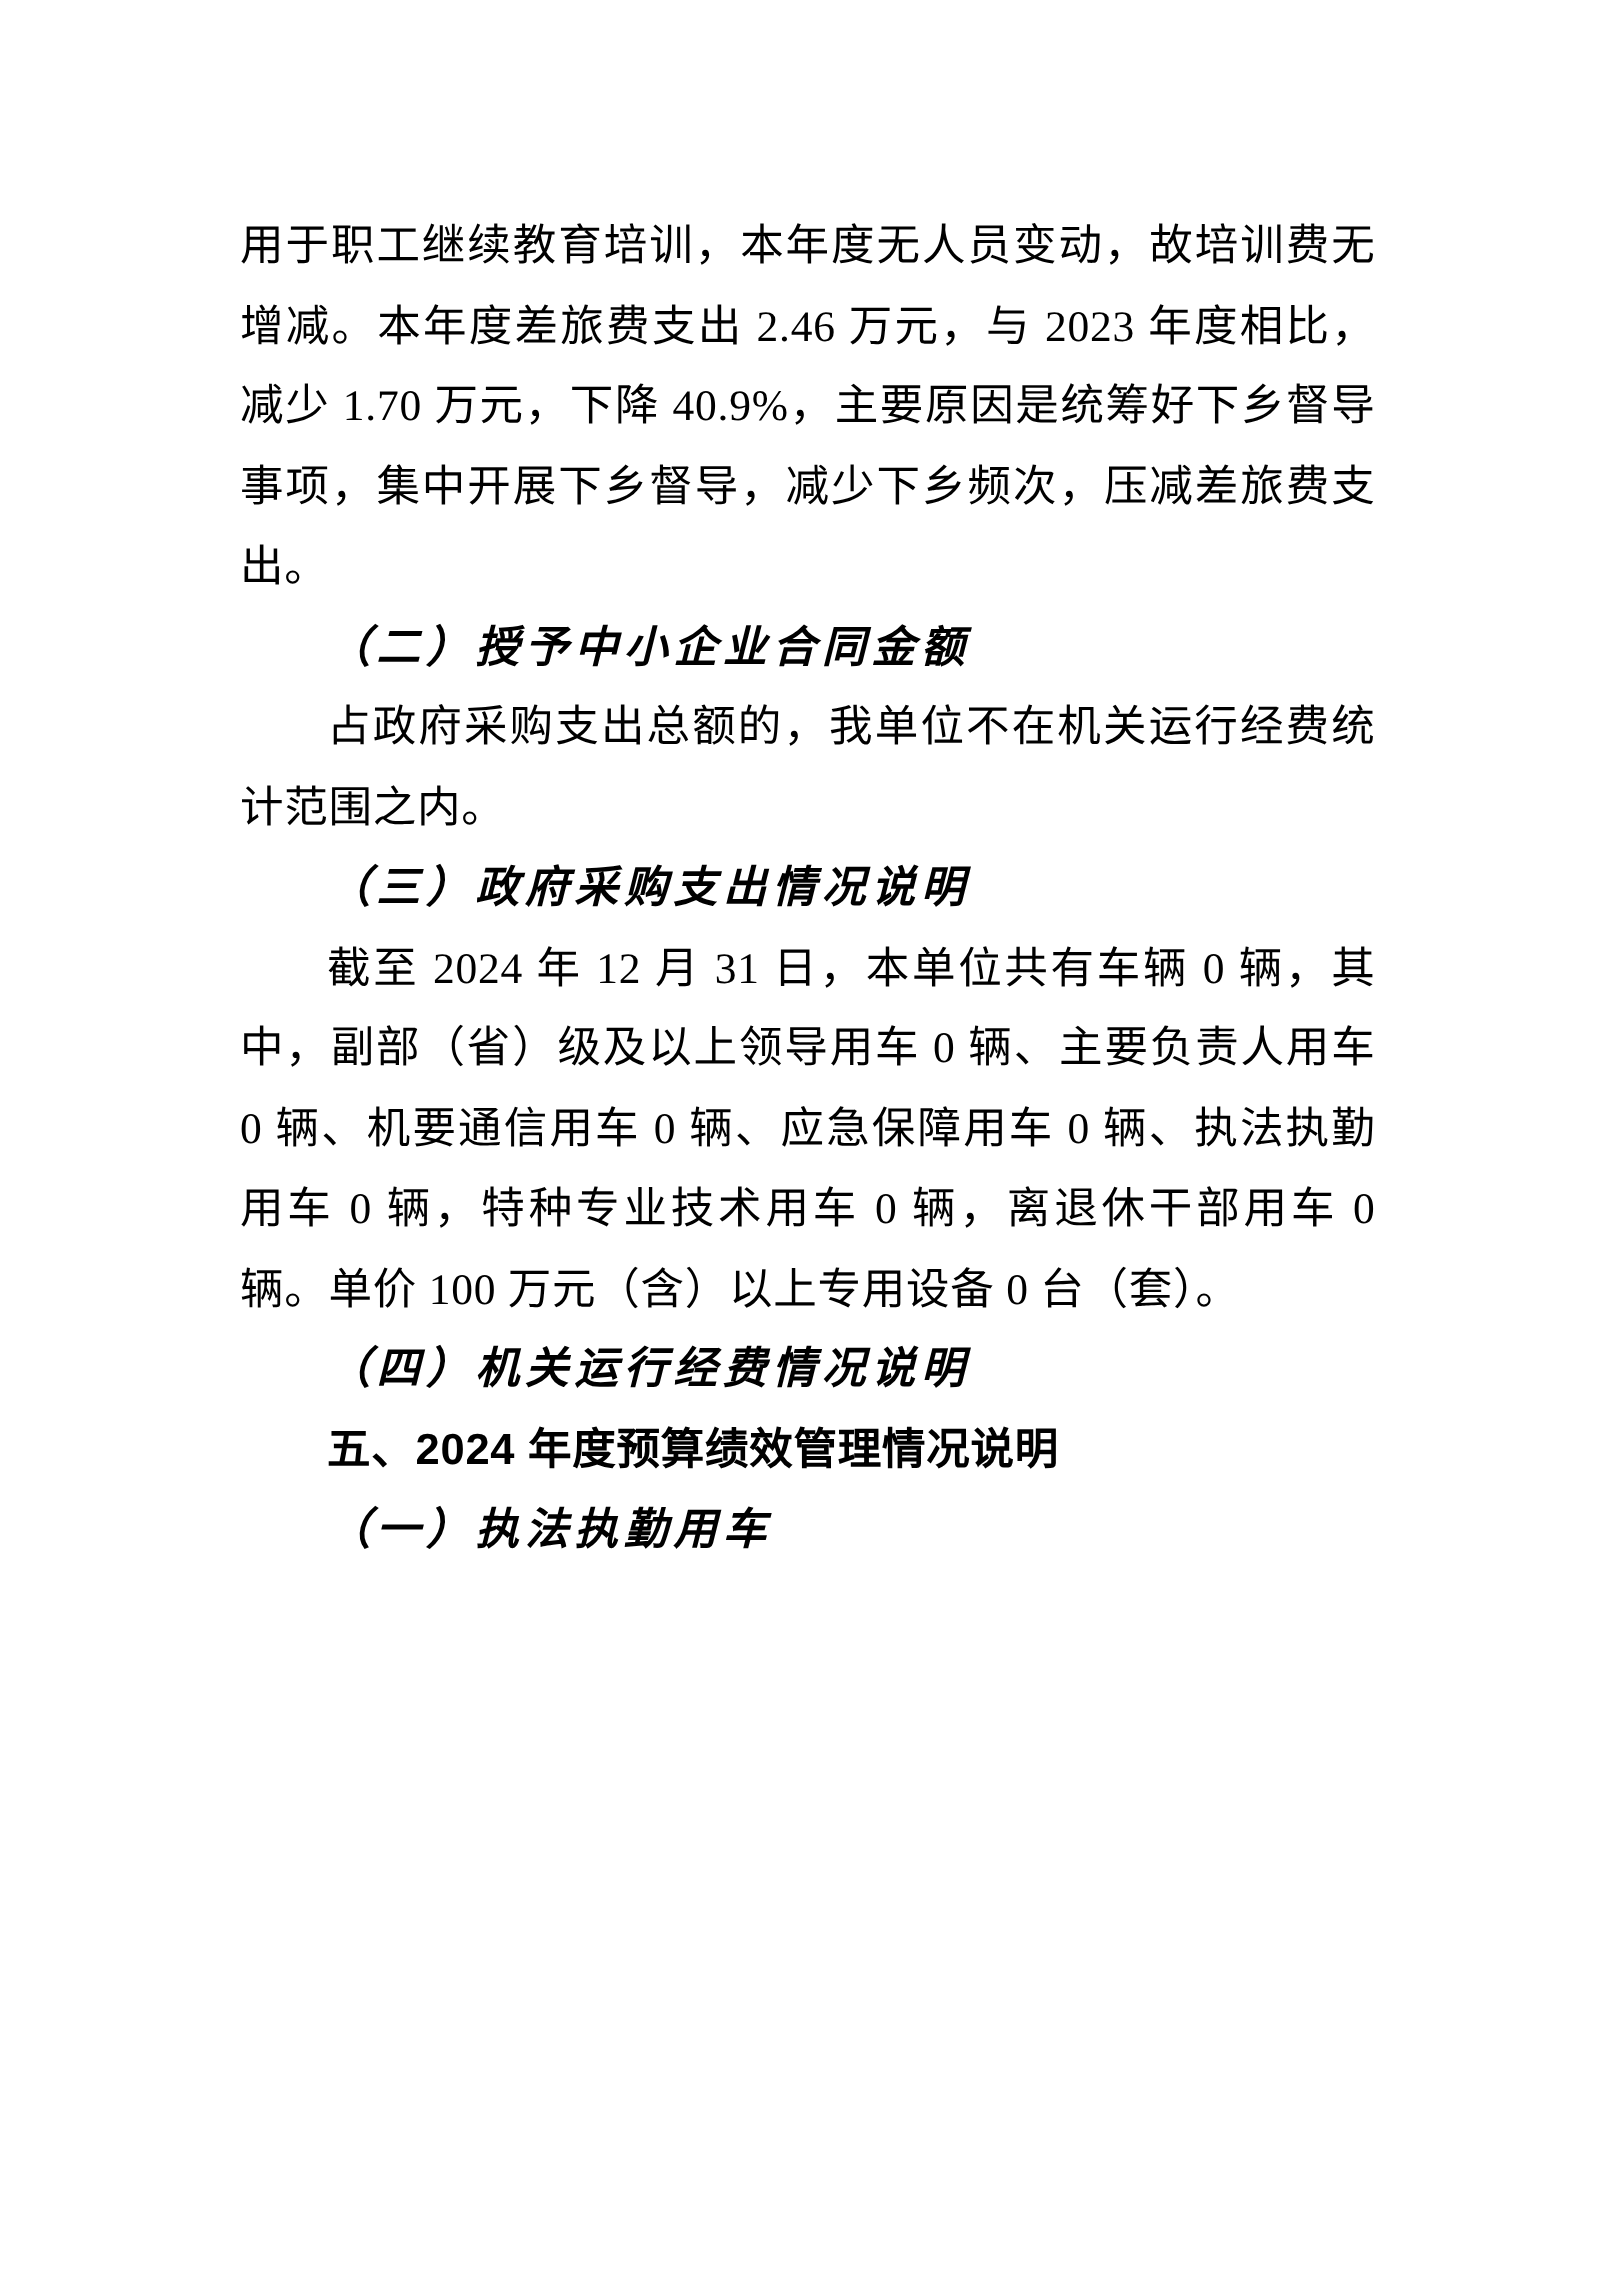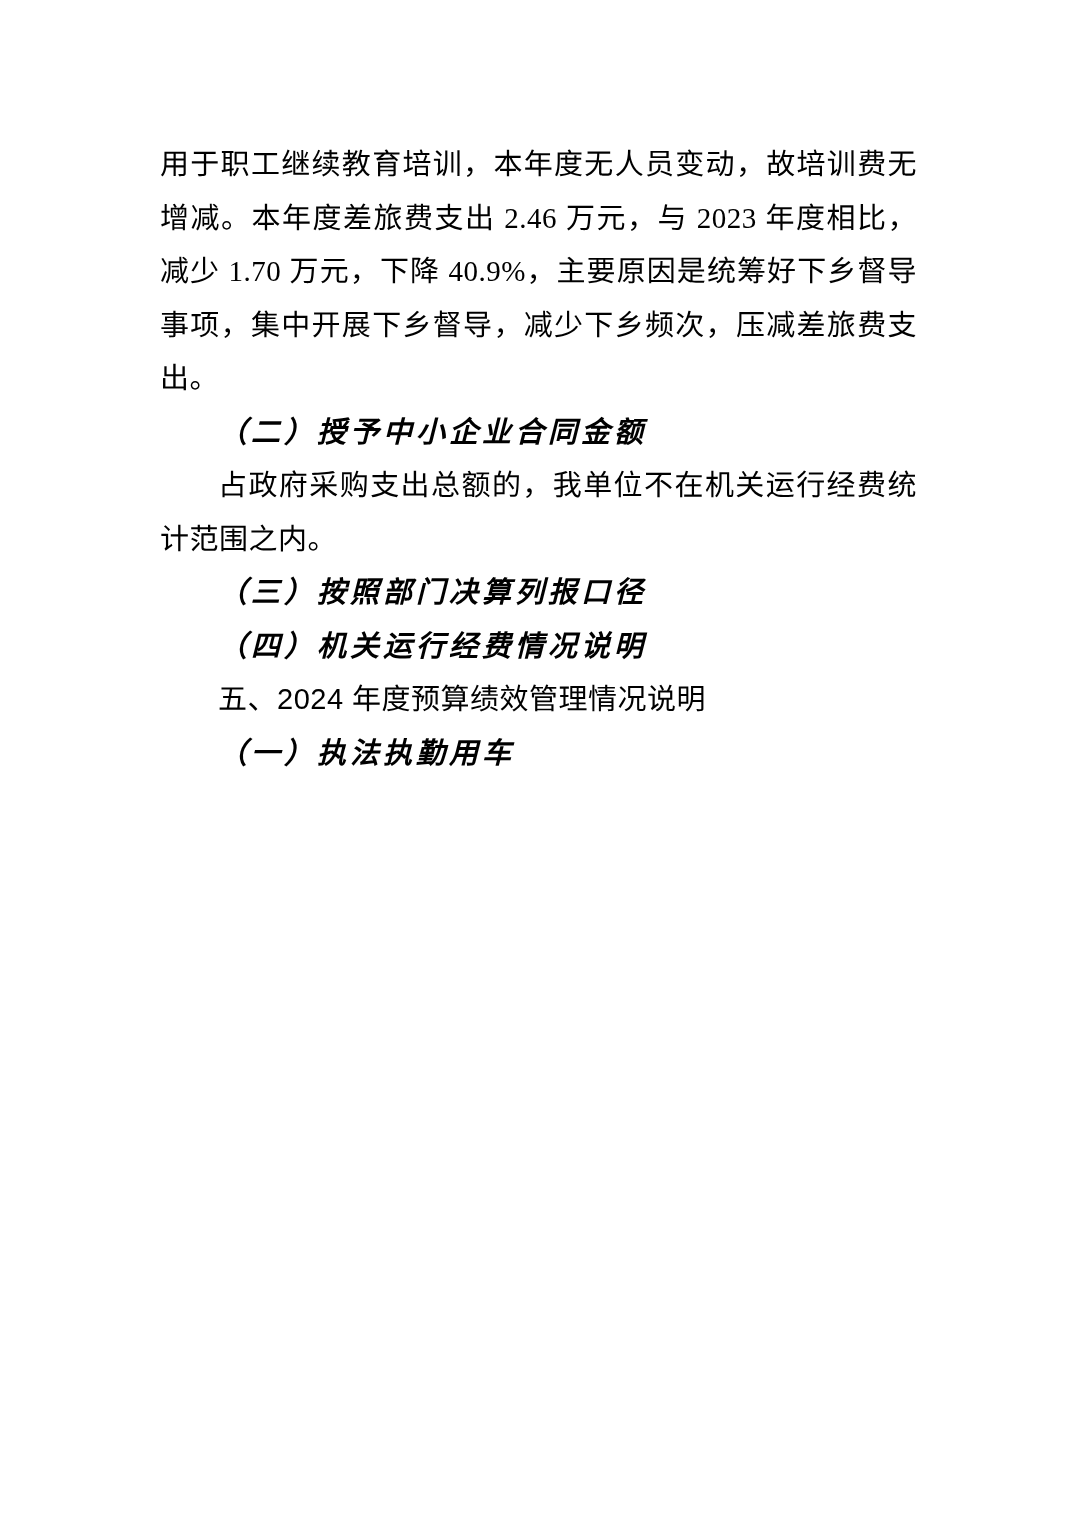--- a/index.html
+++ b/index.html
@@ -42,21 +42,21 @@
     text-indent: 58px;
     font-style: italic;
     font-weight: bold;
     letter-spacing: 4px;
     text-align: left;
   }
   
   h2.bold-heading {
     text-indent: 58px;
     font-family: "Liberation Sans", "DejaVu Sans", sans-serif;
-    font-weight: normal;
+    font-weight: bold;
     letter-spacing: 0.5px;
     text-align: left;
   }
   .page-footer {
     position: absolute;
     top: 1398px;
     left: 0;
     width: 100%;
     text-align: center;
     font-size: 23px;
@@ -70,22 +70,23 @@
 
 <div class="page">
   <div class="doc-body">
 
     <p class="body-para no-indent">用于职工继续教育培训，本年度无人员变动，故培训费无增减。本年度差旅费支出 2.46 万元，与 2023 年度相比，减少 1.70 万元，下降 40.9%，主要原因是统筹好下乡督导事项，集中开展下乡督导，减少下乡频次，压减差旅费支出。</p>
 
     <h3 class="kaiti-heading">（二）授予中小企业合同金额</h3>
 
     <p class="body-para indent">占政府采购支出总额的，我单位不在机关运行经费统计范围之内。</p>
 
-    <h3 class="kaiti-heading">（三）按照部门决算列报口径</h3>
+    <h3 class="kaiti-heading">（三）政府采购支出情况说明</h3>
 
+    <p class="body-para indent">截至 2024 年 12 月 31 日，本单位共有车辆 0 辆，其中，副部（省）级及以上领导用车 0 辆、主要负责人用车 0 辆、机要通信用车 0 辆、应急保障用车 0 辆、执法执勤用车 0 辆，特种专业技术用车 0 辆，离退休干部用车 0 辆。单价 100 万元（含）以上专用设备 0 台（套）。</p>
 
     <h3 class="kaiti-heading">（四）机关运行经费情况说明</h3>
 
 
     <h2 class="bold-heading">五、2024 年度预算绩效管理情况说明</h2>
 
     <h3 class="kaiti-heading">（一）执法执勤用车</h3>
 
   </div>
 

